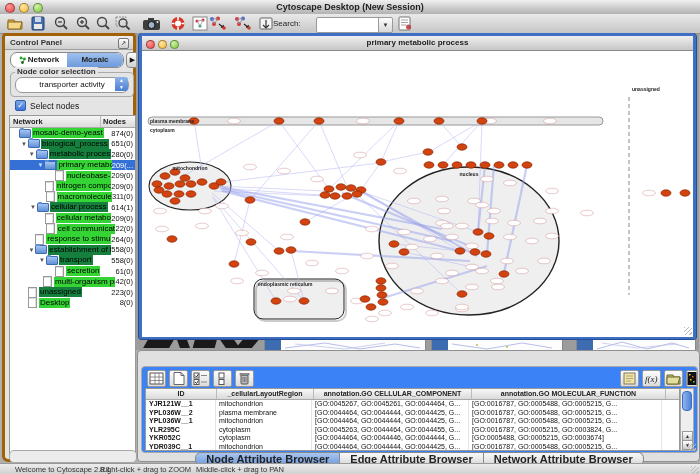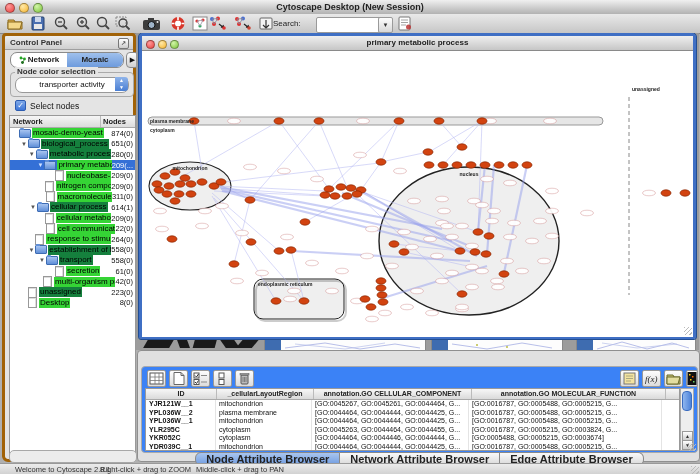--- a/index.html
+++ b/index.html
@@ -676,22 +676,22 @@
     </div>
     <div id="dp-scroll" class="abs">
       <div id="dp-thumb" class="abs"></div>
       <div class="dp-arr abs" style="top:42px">▲</div>
       <div class="dp-arr abs" style="top:51px">▼</div>
     </div>
     <div class="grip"></div>
   </div>
   <div id="dp-tabs" class="abs">
       <div class="dp-tab sel">Node Attribute Browser</div>
+      <div class="dp-tab">Edge Attribute Browser</div>
       <div class="dp-tab">Network Attribute Browser</div>
-      <div class="dp-tab">Edge Attribute Browser</div>
     </div>
 </div>
 
 <div id="status-bar" class="abs">
   <span style="left:15px">Welcome to Cytoscape 2.8.1</span>
   <span style="left:100px">Right-click + drag to ZOOM</span>
   <span style="left:196px">Middle-click + drag to PAN</span>
   <div class="grip"></div>
 </div>
 

